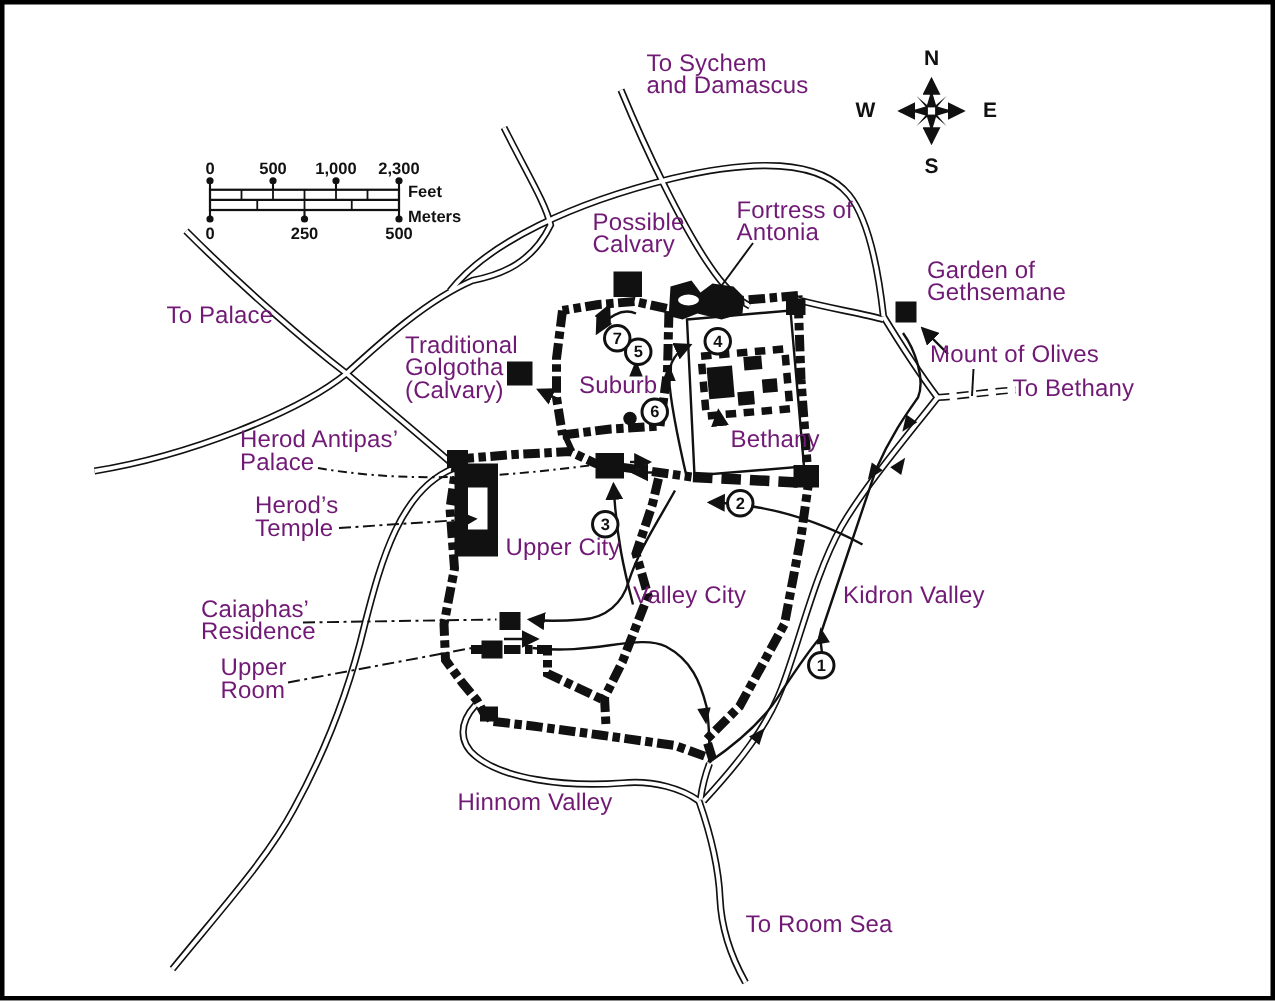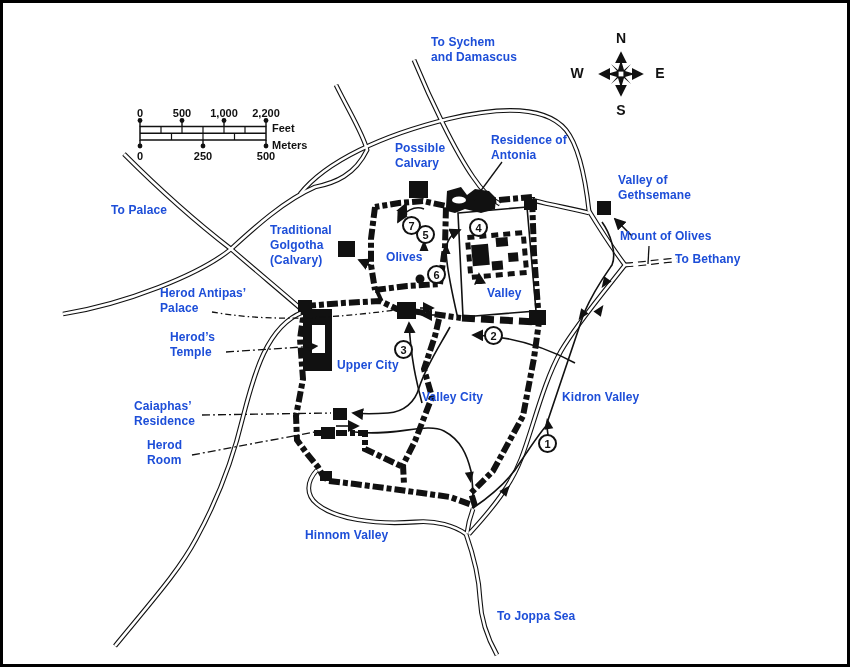--- a/index.html
+++ b/index.html
@@ -1,19 +1,19 @@
 <!DOCTYPE html>
 <html><head>
 <meta charset="utf-8">
 <style>
   html,body{margin:0;padding:0;background:#888;}
   .stage{position:relative;width:850px;height:667px;background:#fff;overflow:hidden;
          font-family:"Liberation Sans", sans-serif;box-sizing:border-box;border:3px solid #000;}
   .stage svg{position:absolute;left:0;top:0;}
-  .lbl{position:absolute;font-weight:bold;font-size:12px;line-height:15px;color:#1d4ed8;
+  .lbl{position:absolute;font-weight:normal;font-size:16px;line-height:15px;color:#701a75;
        white-space:pre-line;letter-spacing:0.1px;}
   .ctr{transform:translate(-50%,-50%);white-space:nowrap;}
   .marker{position:absolute;width:19px;height:19px;border:2px solid #111;border-radius:50%;
           background:#fff;box-sizing:border-box;font-size:11px;font-weight:bold;color:#111;
           display:flex;align-items:center;justify-content:center;}
   .scalenum{position:absolute;font-weight:bold;font-size:11px;color:#111;}
   .compass-letter{position:absolute;font-weight:bold;font-size:14px;color:#111;}
 </style>
 </head>
 <body>
@@ -184,54 +184,54 @@
           <circle cx="263" cy="143" r="2.4"></circle>
     </g>
   </g>
 </svg>
 
 <div class="lbl" style="left:428px;top:32px">To Sychem
 and Damascus</div>
 <div class="lbl" style="left:108px;top:200px">To Palace</div>
 <div class="lbl" style="left:392px;top:138px">Possible
 Calvary</div>
-<div class="lbl" style="left:488px;top:130px">Residence of
+<div class="lbl" style="left:488px;top:130px">Fortress of
 Antonia</div>
-<div class="lbl" style="left:615px;top:170px">Valley of
+<div class="lbl" style="left:615px;top:170px">Garden of
 Gethsemane</div>
 <div class="lbl" style="left:617px;top:226px">Mount of Olives</div>
 <div class="lbl" style="left:672px;top:249px">To Bethany</div>
 <div class="lbl" style="left:267px;top:220px">Traditional
 Golgotha
 (Calvary)</div>
-<div class="lbl" style="left:383px;top:247px">Olives</div>
-<div class="lbl" style="left:484px;top:283px">Valley</div>
+<div class="lbl" style="left:383px;top:247px">Suburb</div>
+<div class="lbl" style="left:484px;top:283px">Bethany</div>
 <div class="lbl" style="left:157px;top:283px">Herod Antipas’
 Palace</div>
 <div class="lbl" style="left:167px;top:327px">Herod’s
 Temple</div>
 <div class="lbl" style="left:334px;top:355px">Upper City</div>
 <div class="lbl" style="left:131px;top:396px">Caiaphas’
 Residence</div>
-<div class="lbl" style="left:144px;top:435px">Herod
+<div class="lbl" style="left:144px;top:435px">Upper
 Room</div>
 <div class="lbl" style="left:419px;top:387px">Valley City</div>
 <div class="lbl" style="left:559px;top:387px">Kidron Valley</div>
 <div class="lbl" style="left:302px;top:525px">Hinnom Valley</div>
-<div class="lbl" style="left:494px;top:606px">To Joppa Sea</div>
+<div class="lbl" style="left:494px;top:606px">To Room Sea</div>
 
 <div class="compass-letter ctr" style="left:618px;top:35px">N</div>
 <div class="compass-letter ctr" style="left:574px;top:70px">W</div>
 <div class="compass-letter ctr" style="left:657px;top:70px">E</div>
 <div class="compass-letter ctr" style="left:618px;top:107px">S</div>
 
 <div class="scalenum ctr" style="left:137px;top:110px">0</div>
 <div class="scalenum ctr" style="left:179px;top:110px">500</div>
 <div class="scalenum ctr" style="left:221px;top:110px">1,000</div>
-<div class="scalenum ctr" style="left:263px;top:110px">2,200</div>
+<div class="scalenum ctr" style="left:263px;top:110px">2,300</div>
 <div class="scalenum" style="left:269px;top:119px">Feet</div>
 <div class="scalenum" style="left:269px;top:136px">Meters</div>
 <div class="scalenum ctr" style="left:137px;top:153px">0</div>
 <div class="scalenum ctr" style="left:200px;top:153px">250</div>
 <div class="scalenum ctr" style="left:263px;top:153px">500</div>
 
 <div class="marker" style="left:535px;top:431px">1</div>
 <div class="marker" style="left:481px;top:323px">2</div>
 <div class="marker" style="left:391px;top:337px">3</div>
 <div class="marker" style="left:466px;top:215px">4</div>

